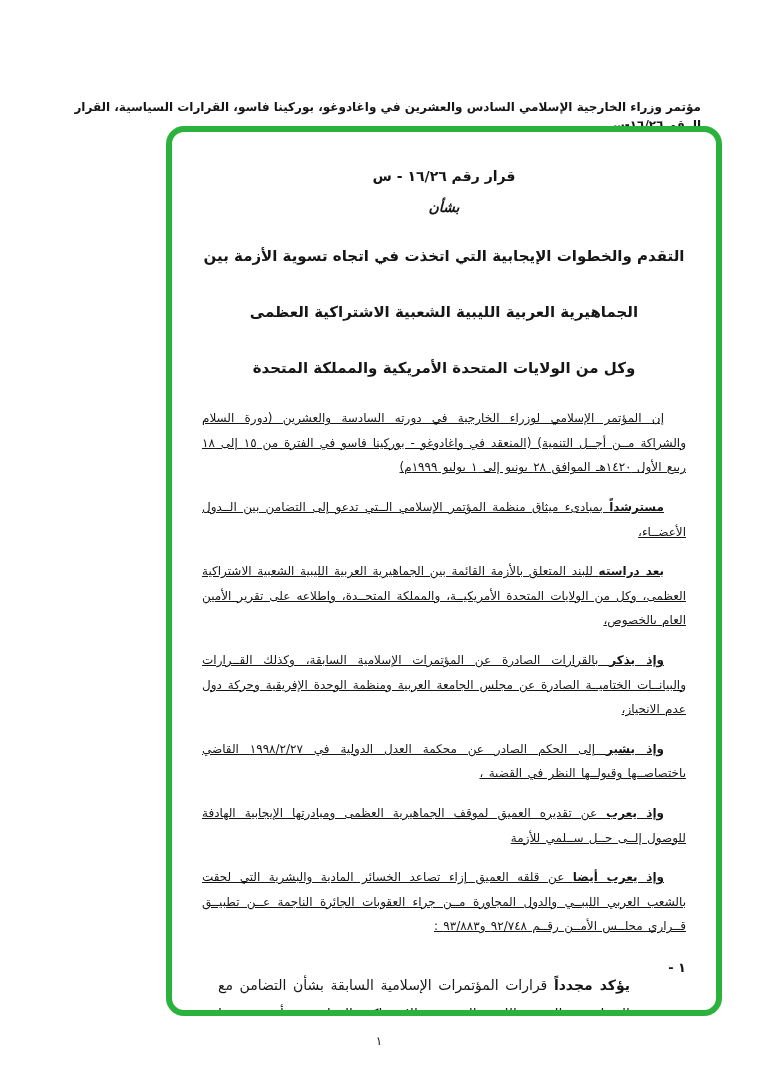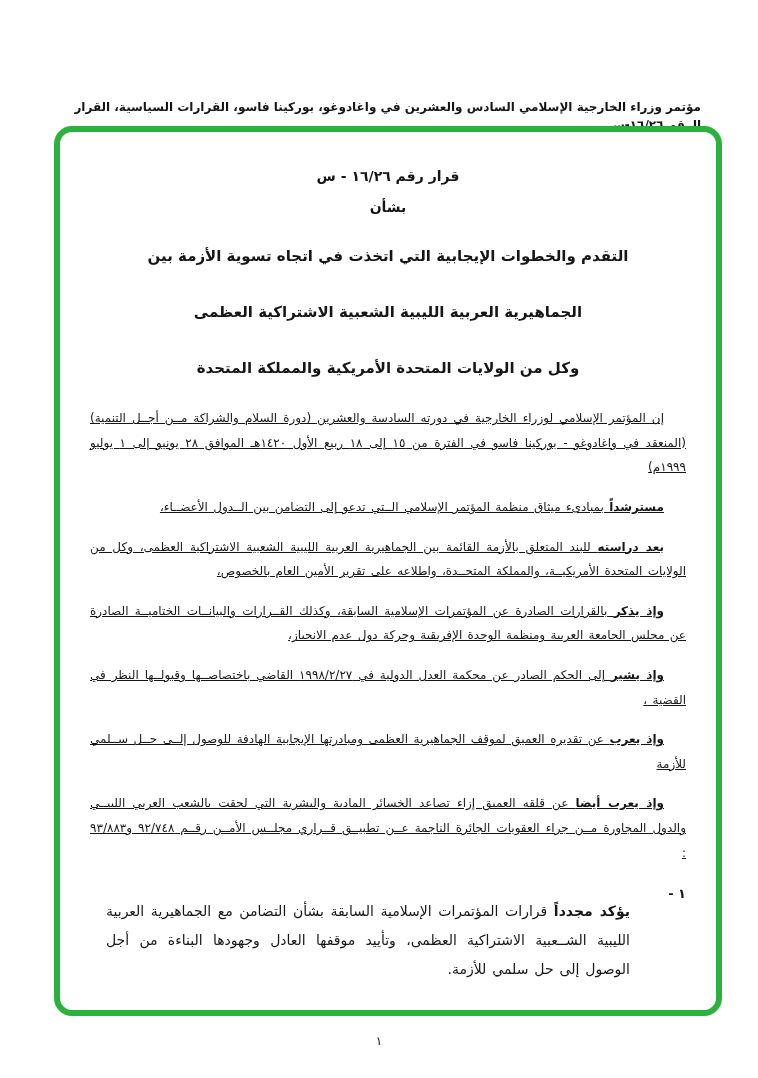--- a/index.html
+++ b/index.html
@@ -33,33 +33,33 @@
     font-weight: bold;
     margin-top: 5px;
     margin-left: 0;
   }
 
   
   .frame {
     position: absolute;
     top: 126px;
     right: 36px;
-    width: 668px;
+    width: 556px;
     height: 890px;
     box-sizing: border-box;
     border: 6px solid var(--frame_green, #2bb23c);
     border-radius: 18px;
     padding: 36px 30px 10px 30px;
     overflow: hidden;
     background: #ffffff;
   }
 
   .title-block { text-align: center; }
   .t1 { font-size: 14px; font-weight: bold; margin-bottom: 15px; }
-  .t2 { font-size: 14px; font-weight: bold; margin-bottom: 20px; }
+  .t2 { font-size: 14px; font-weight: bold; margin-bottom: 20px; font-style: italic; }
   .t3 { font-size: 15px; font-weight: bold; line-height: 1.85; margin-top: 28px; }
 
   .body-text { margin-top: 24px; }
   .para {
     font-size: 12px;
     line-height: 2.05;
     text-align: justify;
     text-indent: 22px;
     margin: 15px 0 0 0;
     word-spacing: 1.5px;

